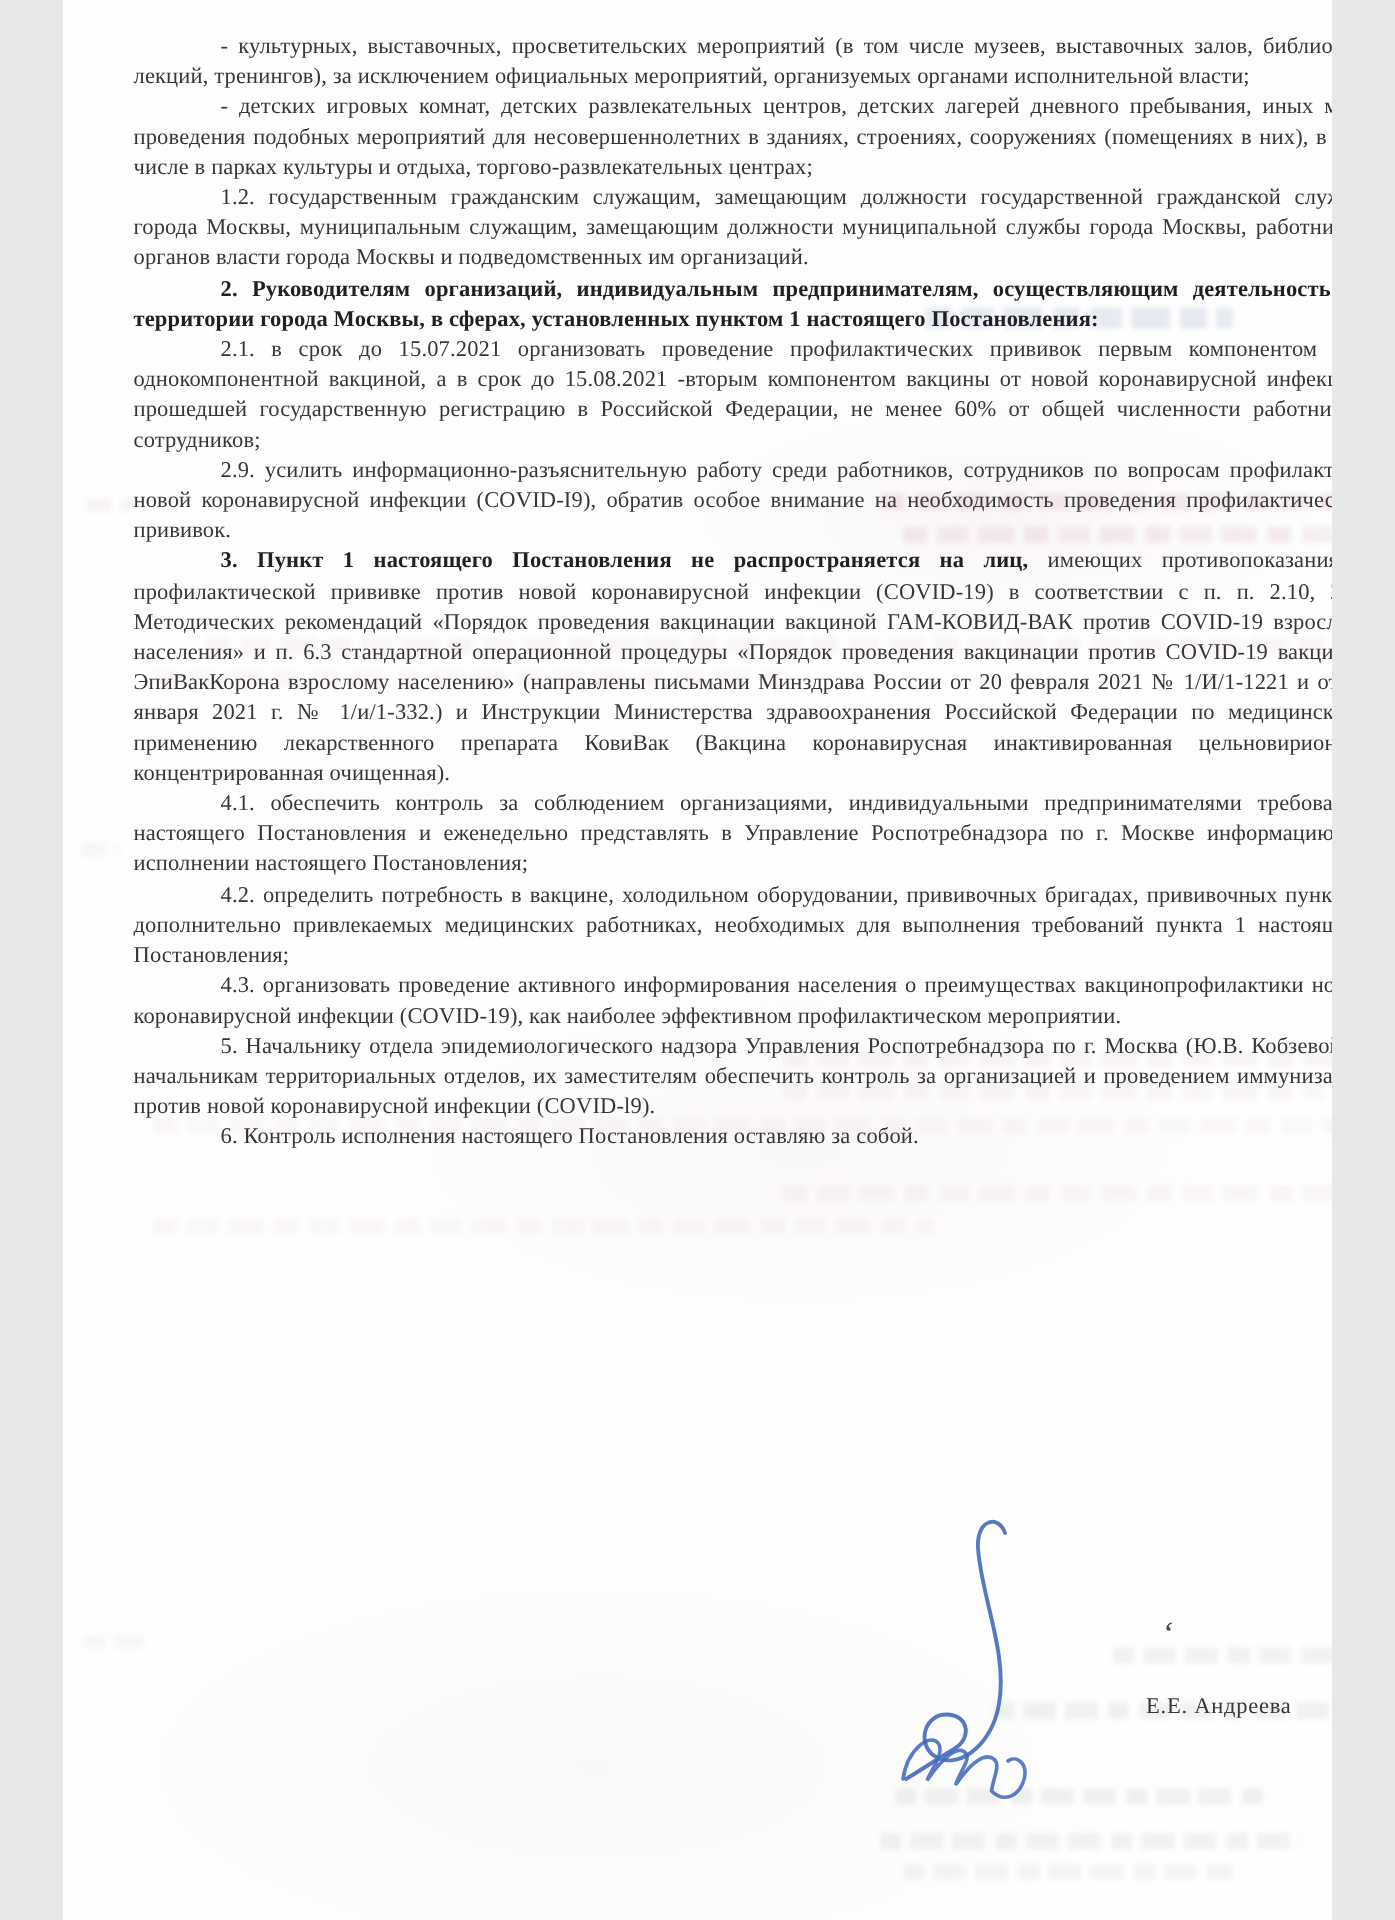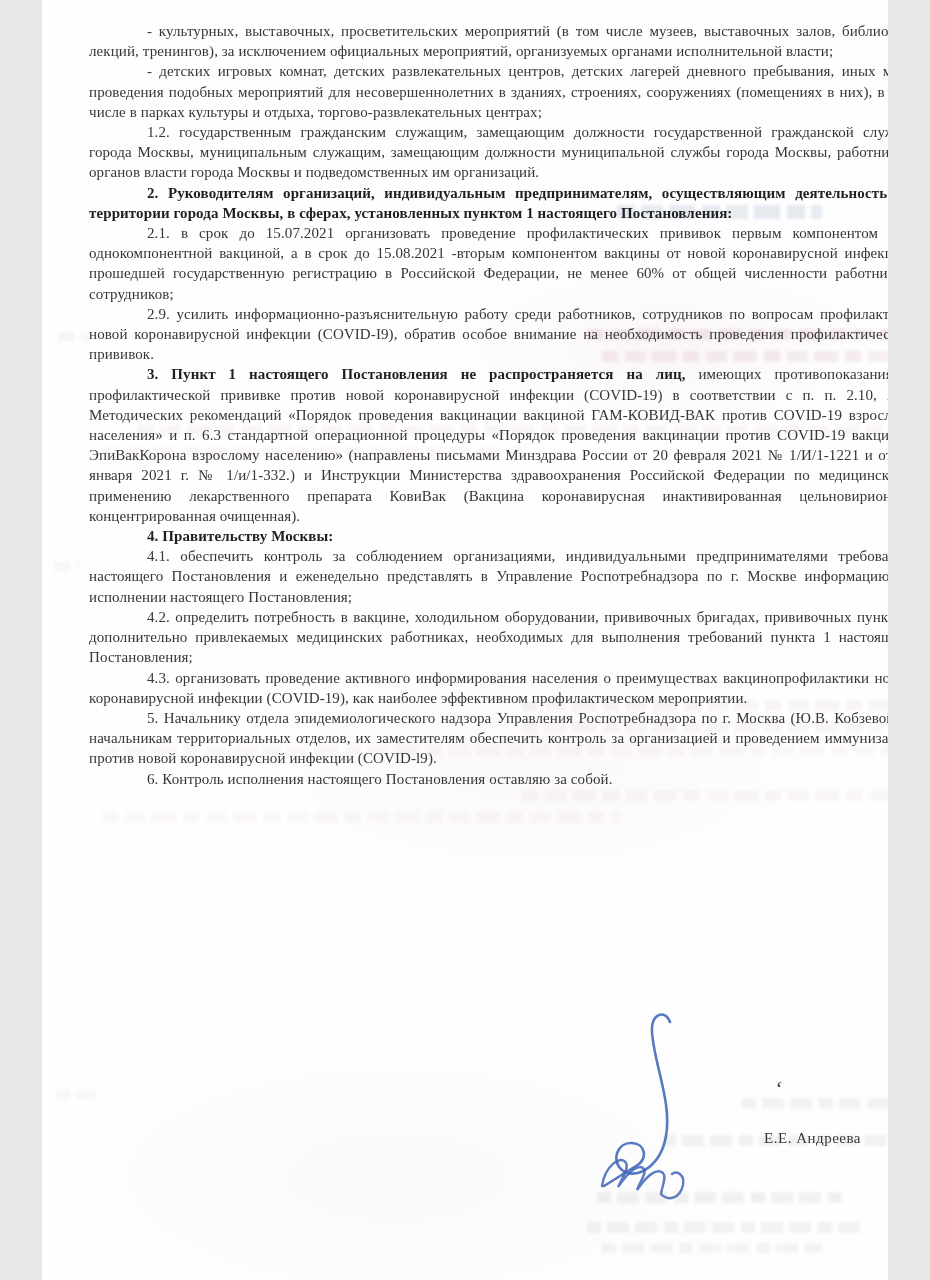--- a/index.html
+++ b/index.html
@@ -89,21 +89,20 @@
   <div class="bleed bg2" style="left:14px;  top:1090px; width:40px; height:9px; opacity:.12;"></div>
 
   <div class="text-column">
     <p><span>- культурных, выставочных, просветительских мероприятий (в том числе музеев, выставочных залов, библиотек, лекций, тренингов), за исключением официальных мероприятий, организуемых органами исполнительной власти;</span></p>
     <p><span>- детских игровых комнат, детских развлекательных центров, детских лагерей дневного пребывания, иных мест проведения подобных мероприятий для несовершеннолетних в зданиях, строениях, сооружениях (помещениях в них), в том числе в парках культуры и отдыха, торгово-развлекательных центрах;</span></p>
     <p>1.2. государственным гражданским служащим, замещающим должности государственной гражданской службы города Москвы, муниципальным служащим, замещающим должности муниципальной службы города Москвы, работникам органов власти города Москвы и подведомственных им организаций.</p>
     <p class="bold">2. Руководителям организаций, индивидуальным предпринимателям, осуществляющим деятельность на территории города Москвы, в сферах, установленных пунктом 1 настоящего Постановления:</p>
     <p>2.1. в срок до 15.07.2021 организовать проведение профилактических прививок первым компонентом или однокомпонентной вакциной, а в срок до 15.08.2021 -вторым компонентом вакцины от новой коронавирусной инфекции, прошедшей государственную регистрацию в Российской Федерации, не менее 60% от общей численности работников, сотрудников;</p>
     <p>2.9. усилить информационно-разъяснительную работу среди работников, сотрудников по вопросам профилактики новой коронавирусной инфекции (COVID-I9), обратив особое внимание на необходимость проведения профилактических прививок.</p>
     <p><span class="bold">3. Пункт 1 настоящего Постановления не распространяется на лиц,</span><span> имеющих противопоказания к профилактической прививке против новой коронавирусной инфекции (COVID-19) в соответствии с п. п. 2.10, 2.11 Методических рекомендаций «Порядок проведения вакцинации вакциной ГАМ-КОВИД-ВАК против COVID-19 взрослого населения» и п. 6.3 стандартной операционной процедуры «Порядок проведения вакцинации против COVID-19 вакциной ЭпиВакКорона взрослому населению» (направлены письмами Минздрава России от 20 февраля 2021 № 1/И/1-1221 и от 21 января 2021 г. № 1/и/1-332.) и Инструкции Министерства здравоохранения Российской Федерации по медицинскому применению лекарственного препарата КовиВак (Вакцина коронавирусная инактивированная цельновирионная концентрированная очищенная).</span></p>
-    <p class="bold">4. Правительству Москвы:</p>
     <p>4.1. обеспечить контроль за соблюдением организациями, индивидуальными предпринимателями требований настоящего Постановления и еженедельно представлять в Управление Роспотребнадзора по г. Москве информацию об исполнении настоящего Постановления;</p>
     <p>4.2. определить потребность в вакцине, холодильном оборудовании, прививочных бригадах, прививочных пунктах, дополнительно привлекаемых медицинских работниках, необходимых для выполнения требований пункта 1 настоящего Постановления;</p>
     <p>4.3. организовать проведение активного информирования населения о преимуществах вакцинопрофилактики новой коронавирусной инфекции (COVID-19), как наиболее эффективном профилактическом мероприятии.</p>
     <p>5. Начальнику отдела эпидемиологического надзора Управления Роспотребнадзора по г. Москва (Ю.В. Кобзевой) и начальникам территориальных отделов, их заместителям обеспечить контроль за организацией и проведением иммунизации против новой коронавирусной инфекции (COVID-l9).</p>
     <p>6. Контроль исполнения настоящего Постановления оставляю за собой.</p>
   </div>
 
   <svg class="signature-svg" width="130" height="200" viewBox="0 0 130 200" fill="none">
     <path d="M 93 14 C 89 2 74 4 75 24 C 77 56 95 94 89 128 C 84 158 59 173 45 162
              C 34 153 40 134 55 135 C 69 136 71 151 59 158 C 49 164 37 172 27 178" stroke-width="2.6" stroke-linecap="round" opacity="0.88" stroke="#3f66b8"></path>

